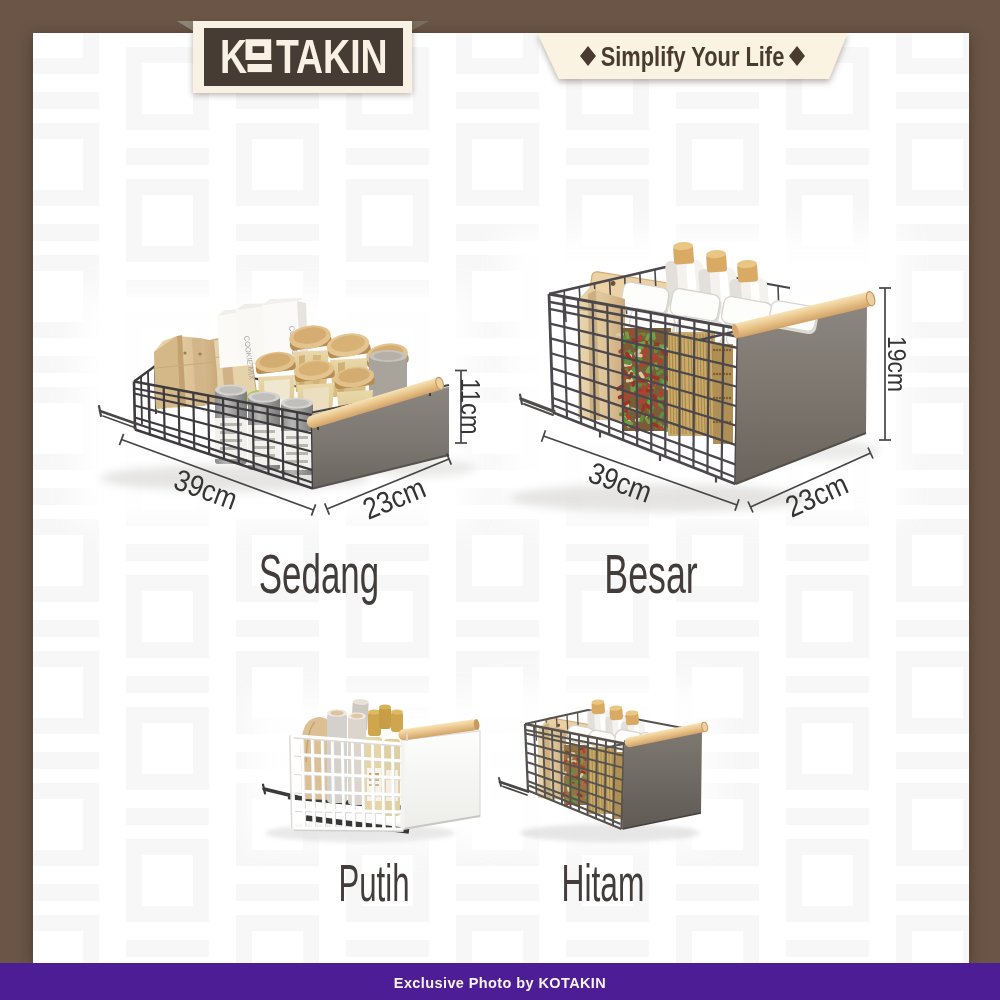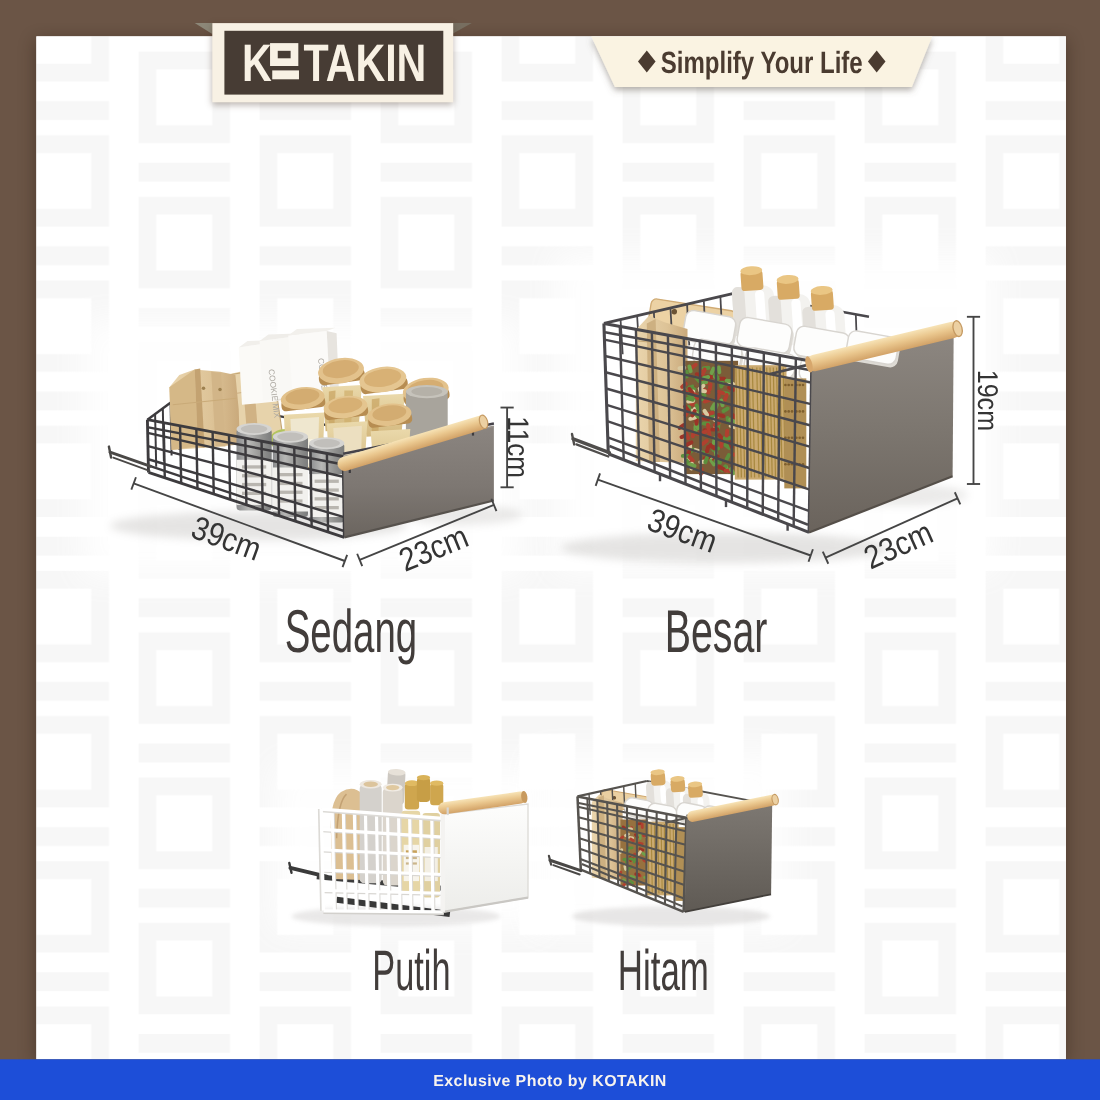--- a/index.html
+++ b/index.html
@@ -7,21 +7,21 @@
 .content { position:absolute; left:33px; top:33px; width:936px; height:930px; background:#fff; box-shadow:0 3px 14px rgba(40,25,15,.45); }
 .pat { position:absolute; left:0; top:0; }
 .main { position:absolute; left:0; top:0; z-index:5; }
 .logo { position:absolute; left:193px; top:21px; width:218.5px; height:71.5px; background:#f8f1e4; z-index:8; box-shadow:0 2px 6px rgba(60,40,25,.35); }
 .logo .inner { position:absolute; left:10.5px; top:6.5px; right:9px; bottom:6.5px; background:#473c34; }
 .fold { position:absolute; z-index:7; width:0; height:0; }
 .foldL { left:177px; top:21px; border-top:10px solid #8c8778; border-left:16px solid transparent; }
 .foldR { left:411px; top:21px; border-top:10px solid #776e60; border-right:18px solid transparent; }
 .banner { position:absolute; left:530px; top:33px; z-index:8; }
 .label { position:absolute; z-index:6; color:#423d3b; font-size:55px; white-space:nowrap; }
-.footer { position:absolute; left:0; top:963px; width:1000px; height:37px; background:#1d4ed8; z-index:9; }
+.footer { position:absolute; left:0; top:963px; width:1000px; height:37px; background:#4c1d95; z-index:9; }
 .footer div { color:#f7f3ee; font-weight:bold; font-size:14.5px; text-align:center; margin-top:12px; letter-spacing:0.4px; }
 </style>
 </head>
 <body>
 
 <div class="content">
 <svg class="pat" width="936" height="930" xmlns="http://www.w3.org/2000/svg">
 <defs>
 <pattern id="sq" x="-17" y="-42" width="220" height="264" patternUnits="userSpaceOnUse">
 <rect width="220" height="264" fill="#ffffff"></rect>

